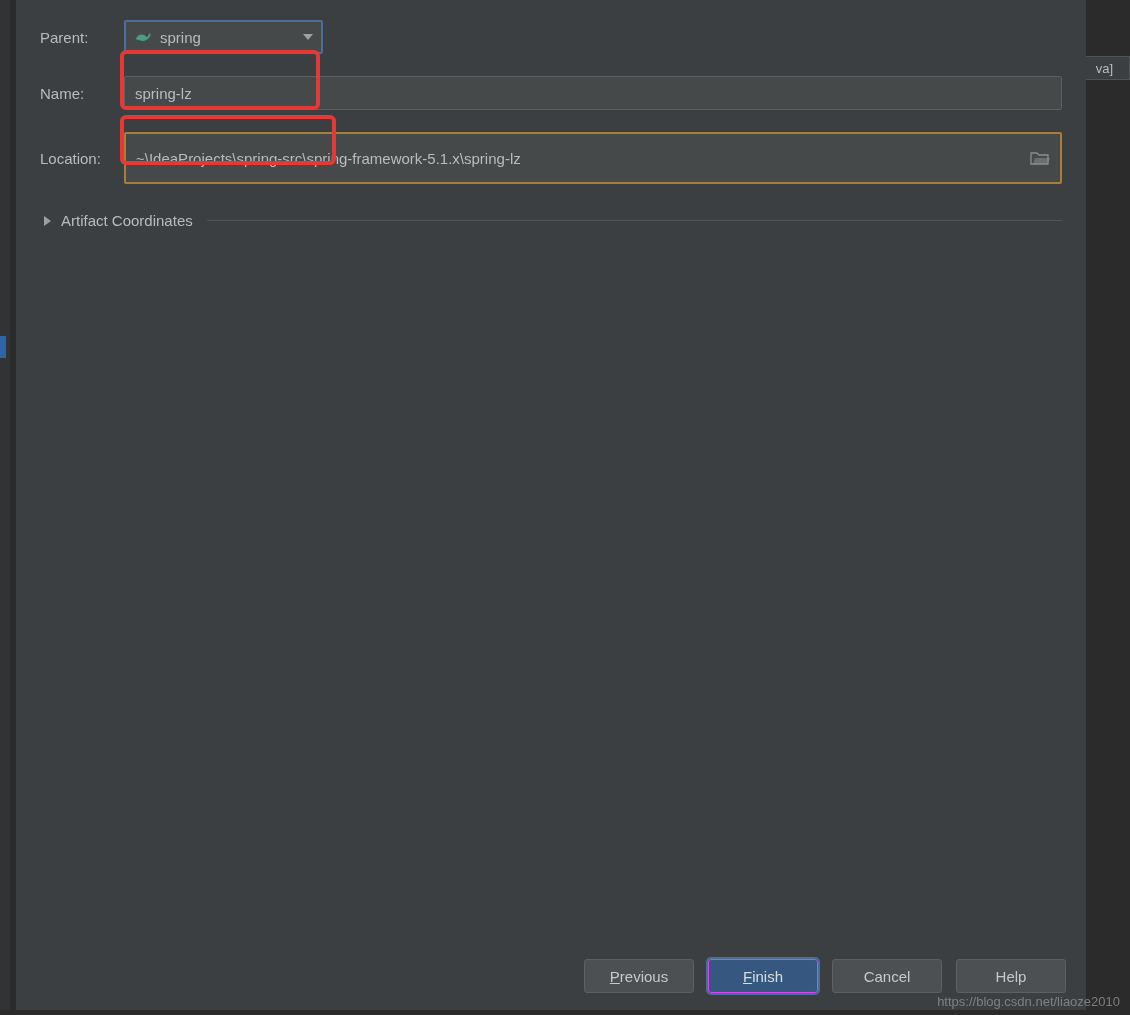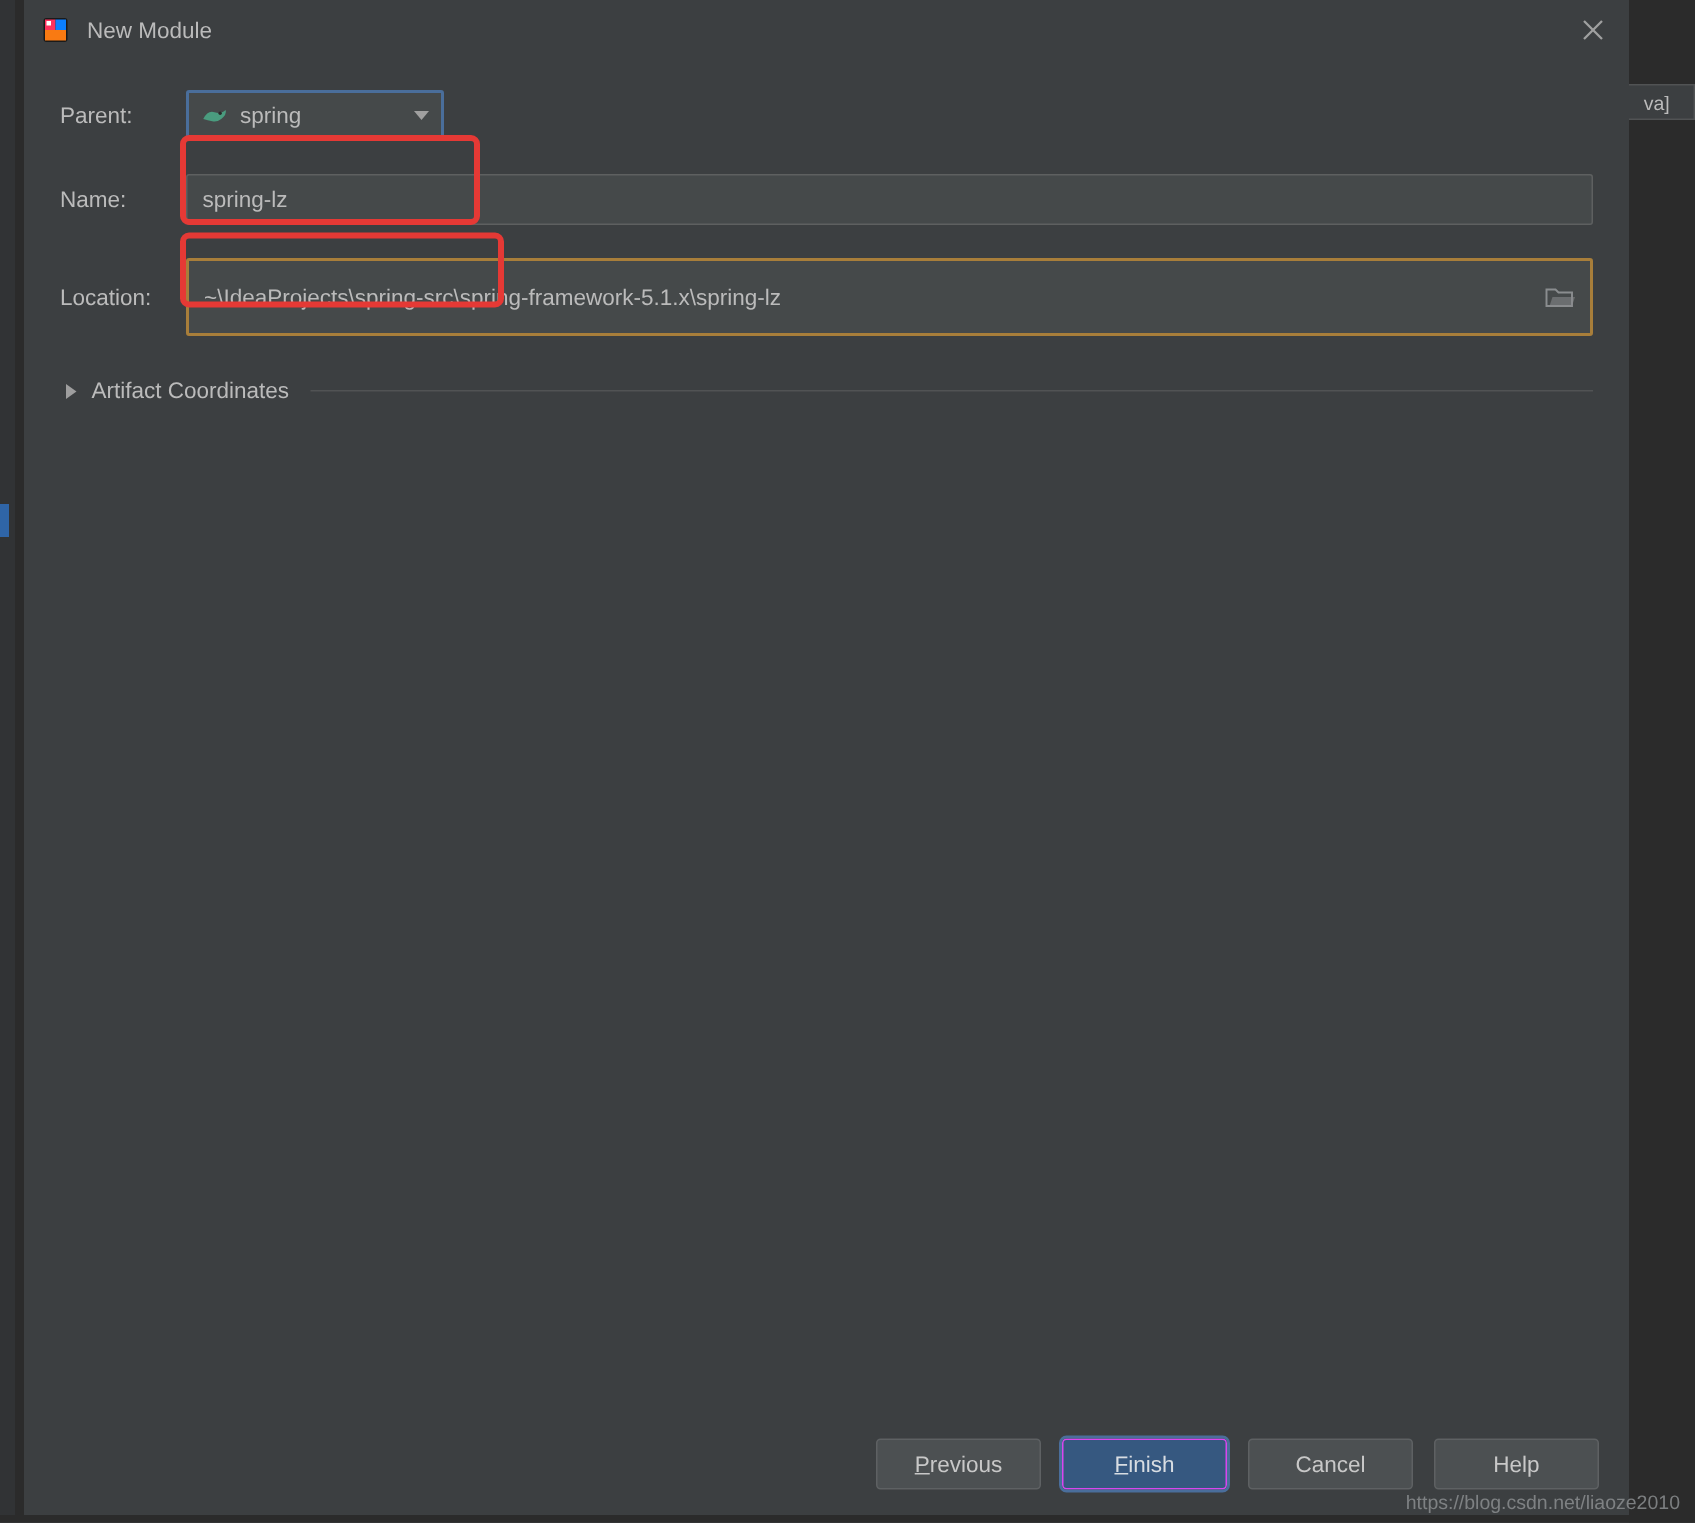--- a/index.html
+++ b/index.html
@@ -58,21 +58,21 @@
     }
     .form-row .label {
       width: 84px;
       color: #bbbbbb;
       font-size: 15px;
     }
     .parent-dropdown {
       border: 2px solid #4a6e9b;
       background: #45494a;
       height: 34px;
-      width: 172px;
+      width: 199px;
       border-radius: 2px;
       display: flex;
       align-items: center;
       padding: 0 8px;
       cursor: pointer;
       position: relative;
     }
     .parent-dropdown .gradle-icon {
       width: 18px; height: 14px;
       margin-right: 8px;
@@ -215,39 +215,20 @@
   </style>
 </head>
 <body>
 
 <div class="right-bg"></div>
 <div class="right-tab">va]</div>
 <div class="left-sliver"></div>
 <div class="left-accent"></div>
 
 <div class="dialog">
-  <div class="titlebar">
-    <span class="app-icon">
-      <svg viewBox="0 0 18 18">
-        <rect x="1" y="1" width="16" height="16" rx="2" fill="#1a1a1a"></rect>
-        <path d="M2 2 L9 2 L9 9 L2 9 Z" fill="#fe315d"></path>
-        <path d="M9 2 L16 2 L16 9 L9 9 Z" fill="#0b7fff"></path>
-        <path d="M2 9 L16 9 L16 16 L2 16 Z" fill="#f97a12"></path>
-        <rect x="3" y="3" width="3" height="3" fill="#fff"></rect>
-      </svg>
-    </span>
-    <span>New Module</span>
-    <span class="spacer"></span>
-    <span class="close">
-      <svg viewBox="0 0 14 14">
-        <line x1="1" y1="1" x2="13" y2="13" stroke="#a0a0a0" stroke-width="1.5"></line>
-        <line x1="13" y1="1" x2="1" y2="13" stroke="#a0a0a0" stroke-width="1.5"></line>
-      </svg>
-    </span>
-  </div>
 
   <div class="content">
 
     <div class="form-row">
       <div class="label">Parent:</div>
       <div class="parent-dropdown">
         <span class="gradle-icon">
           <svg viewBox="0 0 24 18">
             <path d="M2 12 Q6 4 12 6 Q18 8 22 4 Q23 8 18 12 Q14 15 10 14 Q6 13 2 12 Z" fill="#4a9c7f"></path>
             <circle cx="17" cy="7" r="1.5" fill="#2b2b2b"></circle>

